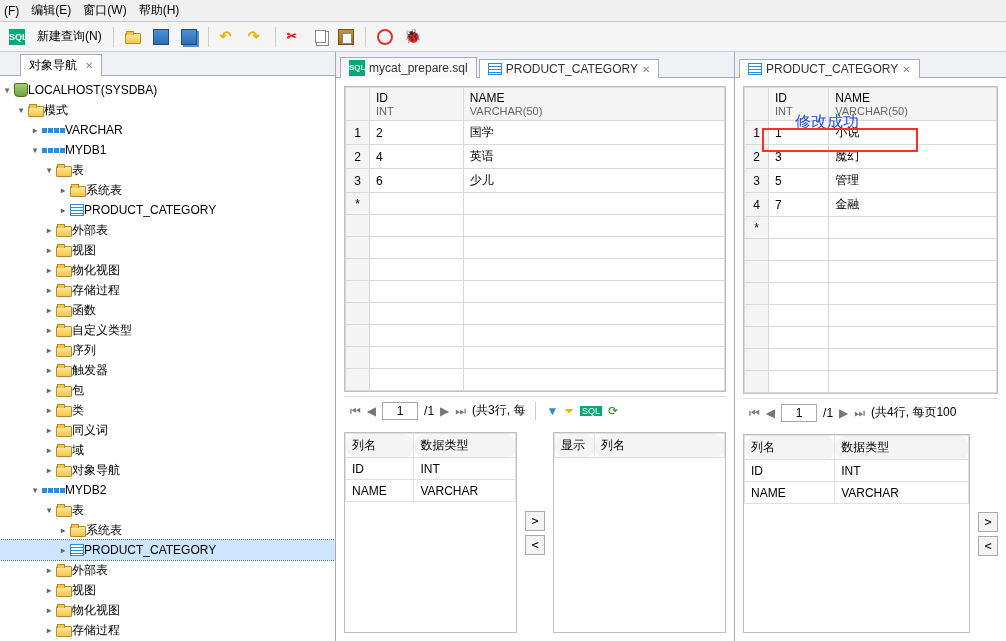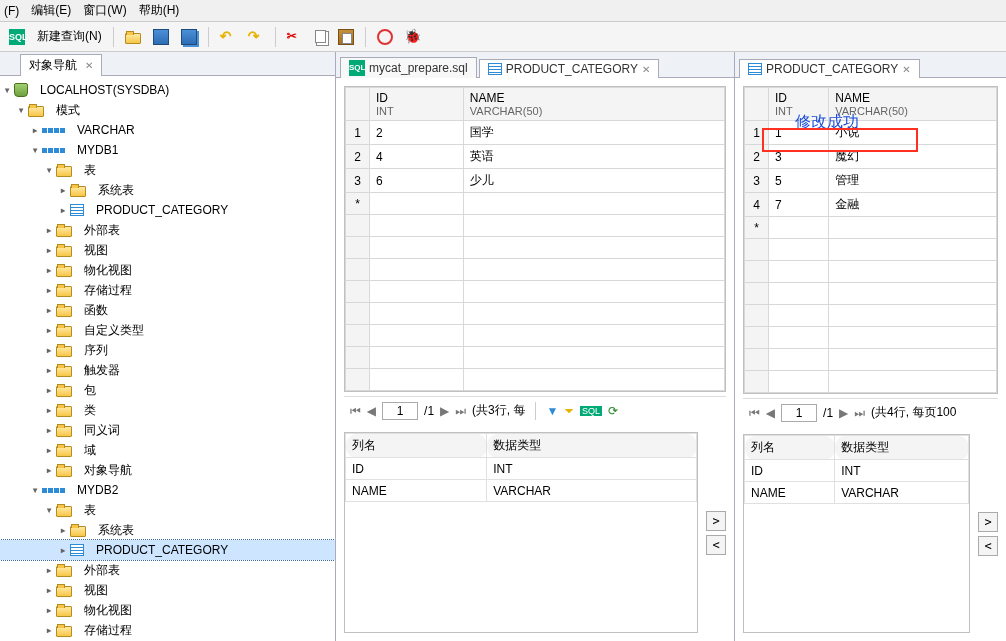--- a/index.html
+++ b/index.html
@@ -25,21 +25,21 @@
 
 .main { display: flex; height: calc(641px - 52px); }
 .side { width: 336px; border-right: 1px solid #aab; display: flex; flex-direction: column; overflow: hidden; }
 .side-tabs { height: 24px; display: flex; align-items: flex-end; background: #eef2f6; padding-left: 20px; border-bottom: 1px solid #aab; }
 .tab { background: #fff; border: 1px solid #aab; border-bottom: none; padding: 2px 8px; display: flex; align-items: center; gap: 4px; position: relative; top: 1px; }
 .tab .x { color: #888; font-size: 10px; margin-left: 4px; cursor: pointer; }
 .tree { flex: 1; overflow: auto; padding: 4px 0; }
 .tree-row { display: flex; align-items: center; height: 20px; white-space: nowrap; }
 .tree-row.selected { background: #cde5ff; outline: 1px dotted #3a6ea5; }
 .tw { display: inline-block; width: 14px; text-align: center; color: #666; font-family: monospace; }
-.tree-label { padding-left: 12px; }
+.tree-label { padding-left: 0; }
 .db-ico { width:14px; height:14px; display:inline-block; background: linear-gradient(#a0d070,#6fa040); border-radius: 2px 2px 4px 4px; border:1px solid #4a7020;}
 .schema-ico { display:inline-flex; gap:1px; }
 .schema-ico .sq { width:5px; height:5px; background:#2e8bd8; }
 .tbl-ico { width:14px; height:12px; display:inline-block; background: repeating-linear-gradient(#fff,#fff 2px,#2e8bd8 2px,#2e8bd8 3px), #fff; border:1px solid #2e8bd8; }
 
 .editor-area { flex: 1; display: flex; position: relative; }
 .panel { display: flex; flex-direction: column; border-right: 1px solid #aab; }
 .panel:last-child { border-right: none; }
 .p1 { width: 399px; }
 .p2 { flex: 1; }
@@ -489,20 +489,30 @@
                     <td>NAME</td>
                     <td>VARCHAR</td>
                   </tr>
             </tbody>
               </table>
           </div>
           <div class="vbtns">
             <button>&gt;</button>
             <button>&lt;</button>
           </div>
+          <div class="meta-box">
+            <table>
+                <tbody>
+                  <tr>
+                    <th style="width:40px">显示</th>
+                    <th>列名</th>
+                  </tr>
+                </tbody>
+              </table>
+          </div>
         </div>
       </div>
     </div>
 
     <div class="panel p2">
       <div class="ed-tabs">
         <div class="ed-tab active">
           <span class="tbl-ico"></span>
           <span>PRODUCT_CATEGORY</span>
           <span class="x" style="color:#888;font-size:10px">✕</span>

